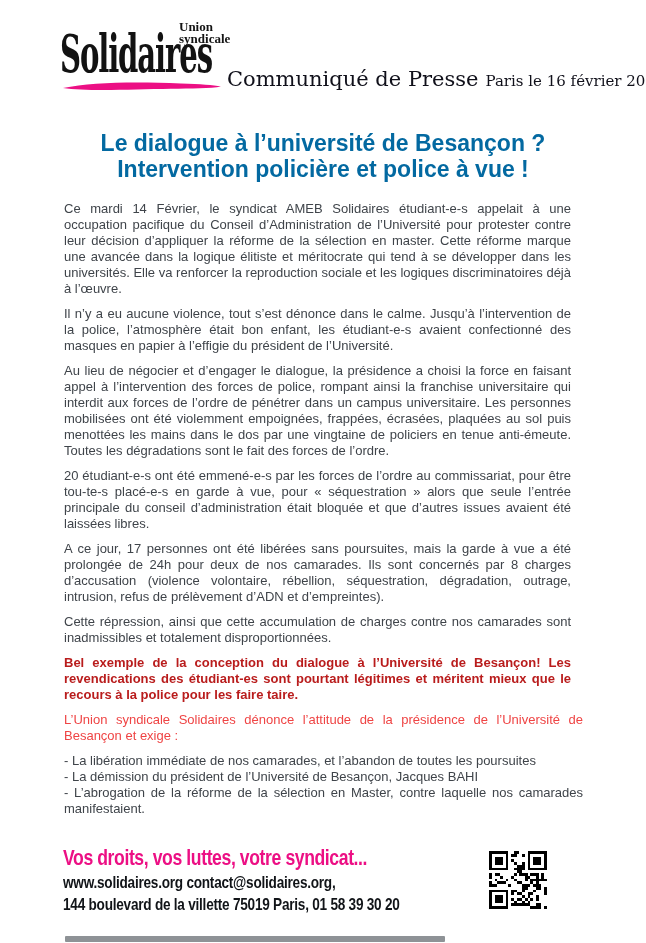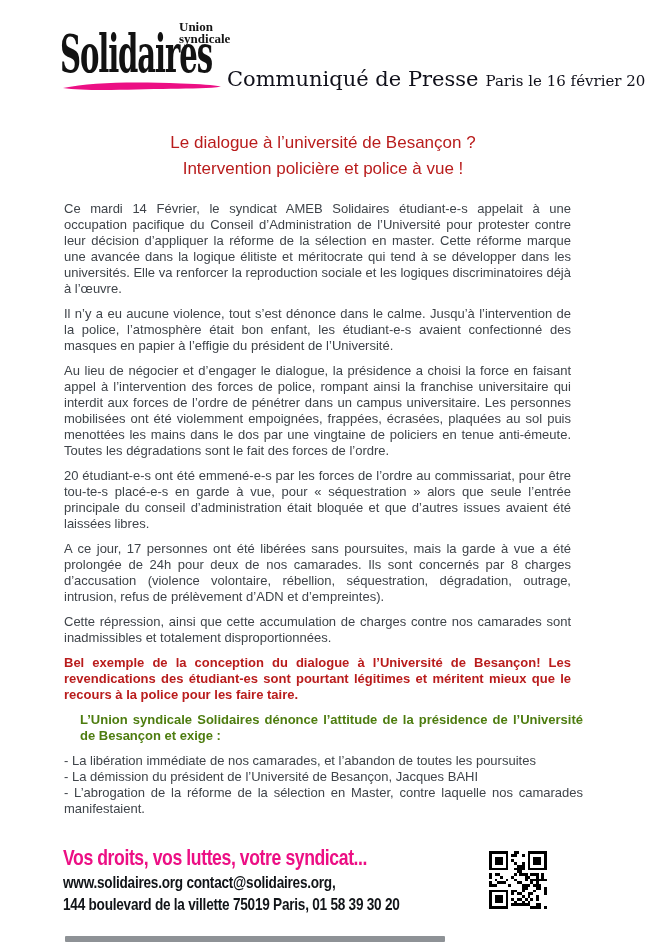--- a/index.html
+++ b/index.html
@@ -24,32 +24,32 @@
   .presse-line{
     position:absolute;left:227px;top:67px;white-space:nowrap;
     font-family:"DejaVu Serif",serif;color:#10101a;
   }
   .presse-title{font-size:21px;font-weight:normal;}
   .presse-date{font-size:15px;margin-left:7px;}
 
   
   .doc-title{
     position:absolute;left:0;top:130px;width:100%;text-align:center;
-    font-weight:normal;font-size:17px;line-height:26px;color:#b91c1c;
+    font-weight:bold;font-size:23px;line-height:26px;color:#0369a1;
   }
 
   
   .body-text{
     position:absolute;left:64px;top:201px;width:519px;
     font-size:13px;line-height:16px;color:#3f444a;text-align:justify;
   }
   .body-text p{margin:0 12px 9px 0;}
   .body-text p.bold{font-weight:bold;color:#b91c1c;}
   .demands p{margin:0;}
-  .demands p.heading{font-weight:bold;color:#4d7c0f;margin:0 0 9px 16px;}
+  .demands p.heading{font-weight:normal;color:#ef4444;margin:0 0 9px 0;}
 
   
   .footer-slogan{
     position:absolute;left:63px;top:845px;white-space:nowrap;
     font-weight:bold;font-size:22px;letter-spacing:-0.5px;color:#ec0f84;
     transform:scaleX(0.80);transform-origin:0 0;
   }
   .footer-contact{
     position:absolute;left:63px;top:873px;white-space:nowrap;
     font-weight:bold;font-size:17px;letter-spacing:-0.3px;color:#111418;

